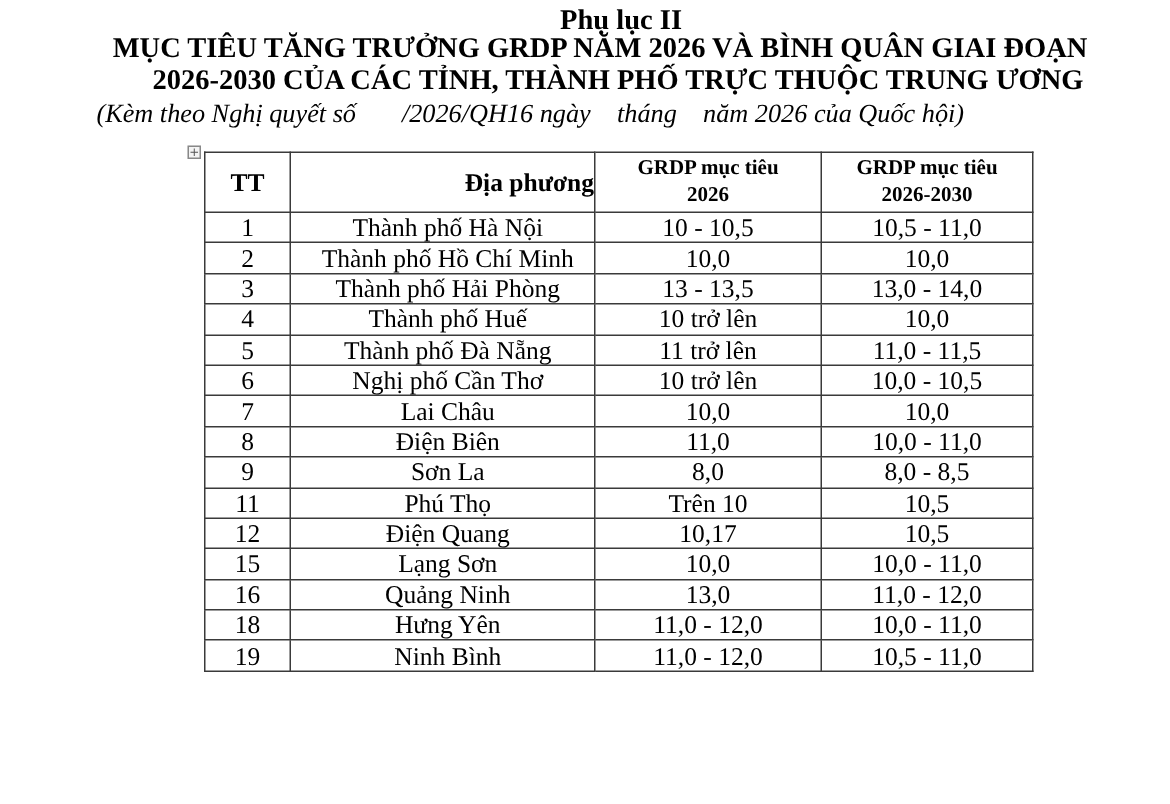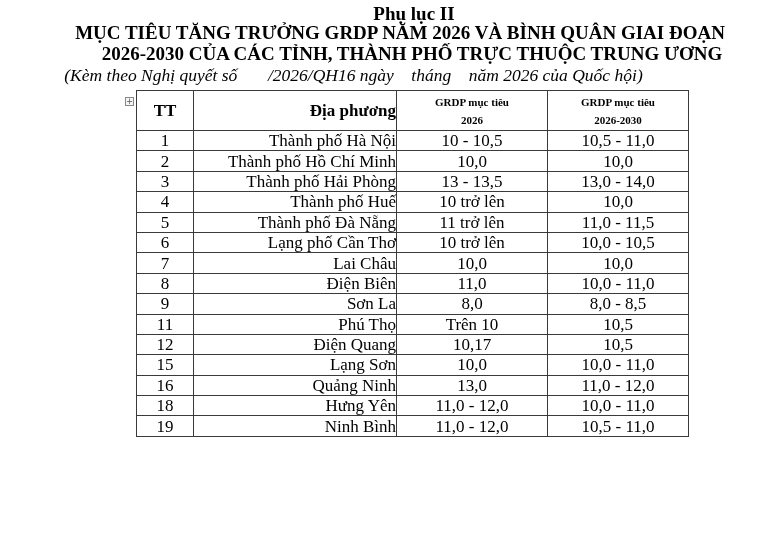--- a/index.html
+++ b/index.html
@@ -7,26 +7,26 @@
            font-family: "Liberation Serif", "DejaVu Serif", serif; color: #000; }
     .title { position: absolute; left: 0; width: 780px; text-align: center; font-weight: bold; white-space: nowrap; }
     #t1 { top: 3px; font-size: 19px; left: 24px; }
     #t2 { top: 22px; font-size: 19px; left: 10px; }
     #t3 { top: 43px; font-size: 19px; left: 22px; }
     #sub { position: absolute; top: 65px; left: 0; width: 679px; text-align: center; font-style: italic;
            font-size: 17.5px; white-space: pre; padding-left: 28px; box-sizing: border-box; }
     .move-handle { position: absolute; left: 125px; top: 97px; width: 7px; height: 7px;
                    border: 1px solid #888; background: #f4f4f4; font-size: 8px; line-height: 7px;
                    text-align: center; color: #555; font-family: "DejaVu Sans", sans-serif; }
-    table { position: absolute; left: 136px; top: 90px; border-collapse: collapse; table-layout: fixed; }
+    table { position: absolute; left: 136px; top: 101px; border-collapse: collapse; table-layout: fixed; }
     td, th { border: 1.3px solid #3a3a3a; padding: 0; font-size: 17px; height: 19.4px; line-height: 19px; }
-    th { height: 39px; font-weight: bold; line-height: 18px; font-size: 11px; }
+    th { height: 39px; font-weight: bold; line-height: 18px; font-size: 14px; }
     th.c1, th.c2 { font-size: 17px; }
     .c1 { width: 56px; text-align: center; }
-    .c2 { width: 195px; text-align: right; padding-left: 7px; }
+    .c2 { width: 195px; text-align: center; padding-left: 7px; }
     th.c2 { text-align: right; padding-left: 0; }
     .c3 { width: 150px; text-align: center; }
     .c4 { width: 140px; text-align: center; }
   </style>
 </head>
 <body>
 
 <div class="title" id="t1">Phụ lục II</div>
 <div class="title" id="t2">MỤC TIÊU TĂNG TRƯỞNG GRDP NĂM 2026 VÀ BÌNH QUÂN GIAI ĐOẠN</div>
 <div class="title" id="t3">2026-2030 CỦA CÁC TỈNH, THÀNH PHỐ TRỰC THUỘC TRUNG ƯƠNG</div>
@@ -75,21 +75,21 @@
         <td class="c4">10,0</td>
       </tr>
       <tr>
         <td class="c1">5</td>
         <td class="c2">Thành phố Đà Nẵng</td>
         <td class="c3">11 trở lên</td>
         <td class="c4">11,0 - 11,5</td>
       </tr>
       <tr>
         <td class="c1">6</td>
-        <td class="c2">Lạng phố Cần Thơ</td>
+        <td class="c2">Nghị phố Cần Thơ</td>
         <td class="c3">10 trở lên</td>
         <td class="c4">10,0 - 10,5</td>
       </tr>
       <tr>
         <td class="c1">7</td>
         <td class="c2">Lai Châu</td>
         <td class="c3">10,0</td>
         <td class="c4">10,0</td>
       </tr>
       <tr>

